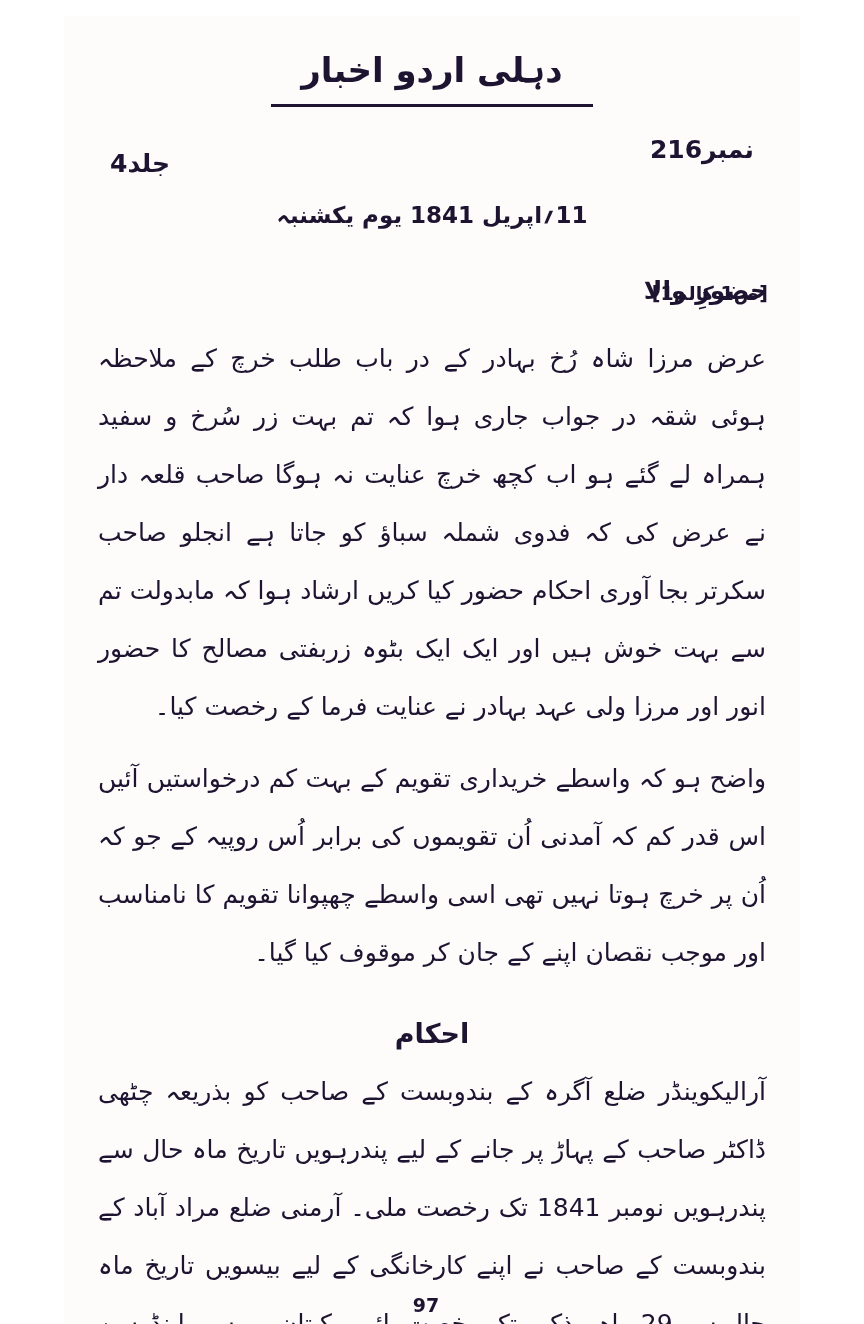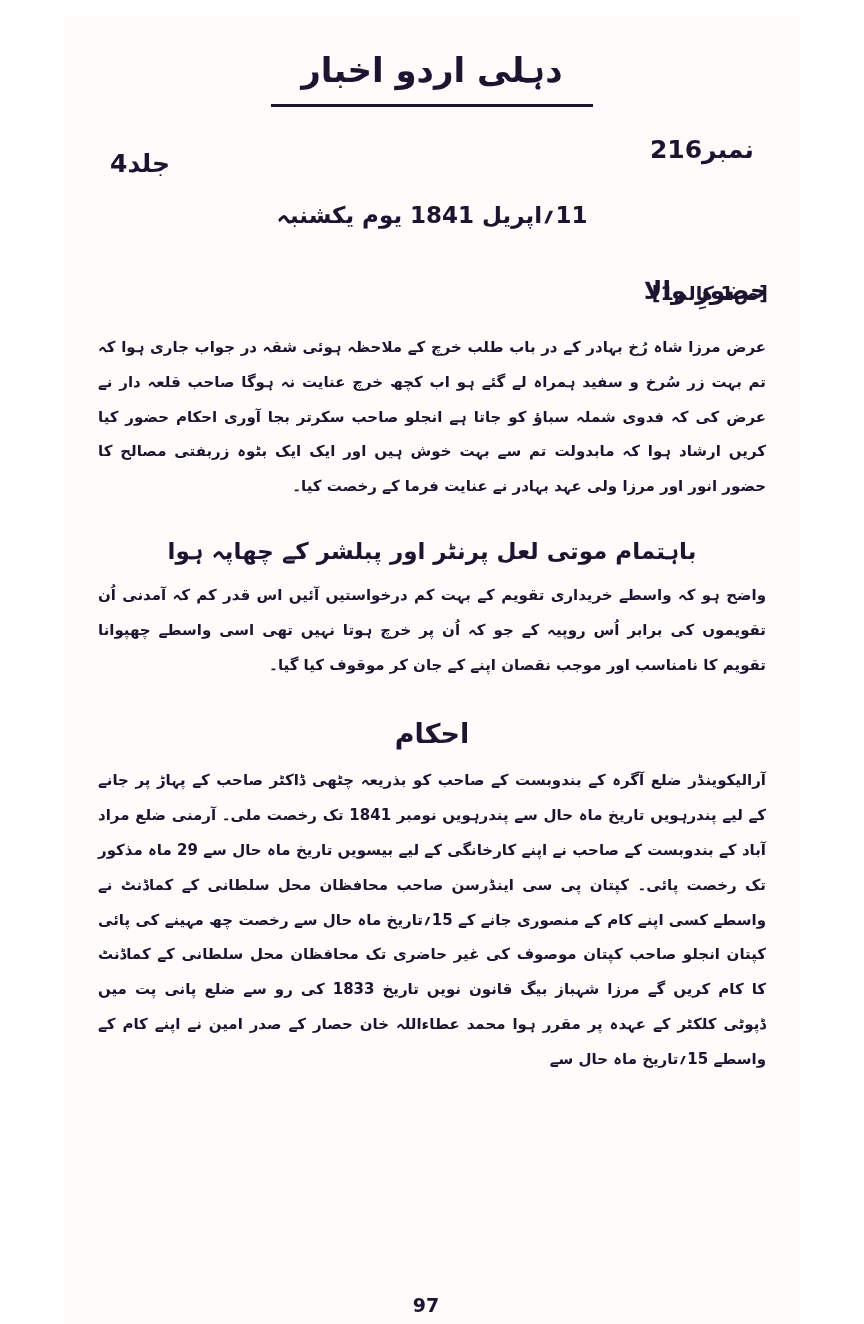--- a/index.html
+++ b/index.html
@@ -58,22 +58,22 @@
     top: 6px;
     font-size: 19px;
     font-weight: bold;
   }
   .heading-center {
     text-align: right;
     font-size: 25px;
     font-weight: bold;
   }
   .body-para {
-    font-size: 15px;
-    font-weight: bold;
+    font-size: 25px;
+    font-weight: normal;
     line-height: 2.32;
     text-align: justify;
     margin: 14px 2px 0 2px;
   }
   .publisher-line {
     text-align: center;
     font-size: 23px;
     font-weight: bold;
     margin-top: 34px;
   }
@@ -110,21 +110,20 @@
 
   <div class="date-line">11؍اپریل 1841 یوم یکشنبہ</div>
 
   <div class="section-row">
     <span class="column-marker">[ص1 کالم1]</span>
     <div class="heading-center">حضورِ والا</div>
   </div>
 
   <div class="body-para">عرض مرزا شاہ رُخ بہادر کے در باب طلب خرچ کے ملاحظہ ہوئی شقہ در جواب جاری ہوا کہ تم بہت زر سُرخ و سفید ہمراہ لے گئے ہو اب کچھ خرچ عنایت نہ ہوگا صاحب قلعہ دار نے عرض کی کہ فدوی شملہ سباؤ کو جاتا ہے انجلو صاحب سکرتر بجا آوری احکام حضور کیا کریں ارشاد ہوا کہ مابدولت تم سے بہت خوش ہیں اور ایک ایک بٹوہ زربفتی مصالح کا حضور انور اور مرزا ولی عہد بہادر نے عنایت فرما کے رخصت کیا۔</div>
 
-  <div class="publisher-line">باہتمام موتی لعل پرنٹر اور پبلشر کے چھاپہ ہوا</div>
 
 
   <div class="body-para">واضح ہو کہ واسطے خریداری تقویم کے بہت کم درخواستیں آئیں اس قدر کم کہ آمدنی اُن تقویموں کی برابر اُس روپیہ کے جو کہ اُن پر خرچ ہوتا نہیں تھی اسی واسطے چھپوانا تقویم کا نامناسب اور موجب نقصان اپنے کے جان کر موقوف کیا گیا۔</div>
 
   <div class="section-heading">احکام</div>
 
   <div class="body-para">آرالیکوینڈر ضلع آگرہ کے بندوبست کے صاحب کو بذریعہ چٹھی ڈاکٹر صاحب کے پہاڑ پر جانے کے لیے پندرہویں تاریخ ماہ حال سے پندرہویں نومبر 1841 تک رخصت ملی۔ آرمنی ضلع مراد آباد کے بندوبست کے صاحب نے اپنے کارخانگی کے لیے بیسویں تاریخ ماہ حال سے 29 ماہ مذکور تک رخصت پائی۔ کپتان پی سی اینڈرسن صاحب محافظان محل سلطانی کے کماڈنٹ نے واسطے کسی اپنے کام کے منصوری جانے کے 15؍تاریخ ماہ حال سے رخصت چھ مہینے کی پائی کپتان انجلو صاحب کپتان موصوف کی غیر حاضری تک محافظان محل سلطانی کے کماڈنٹ کا کام کریں گے مرزا شہباز بیگ قانون نویں تاریخ 1833 کی رو سے ضلع پانی پت میں ڈپوٹی کلکٹر کے عہدہ پر مقرر ہوا محمد عطاءاللہ خان حصار کے صدر امین نے اپنے کام کے واسطے 15؍تاریخ ماہ حال سے</div>
 
   <div class="page-number">97</div>
 

